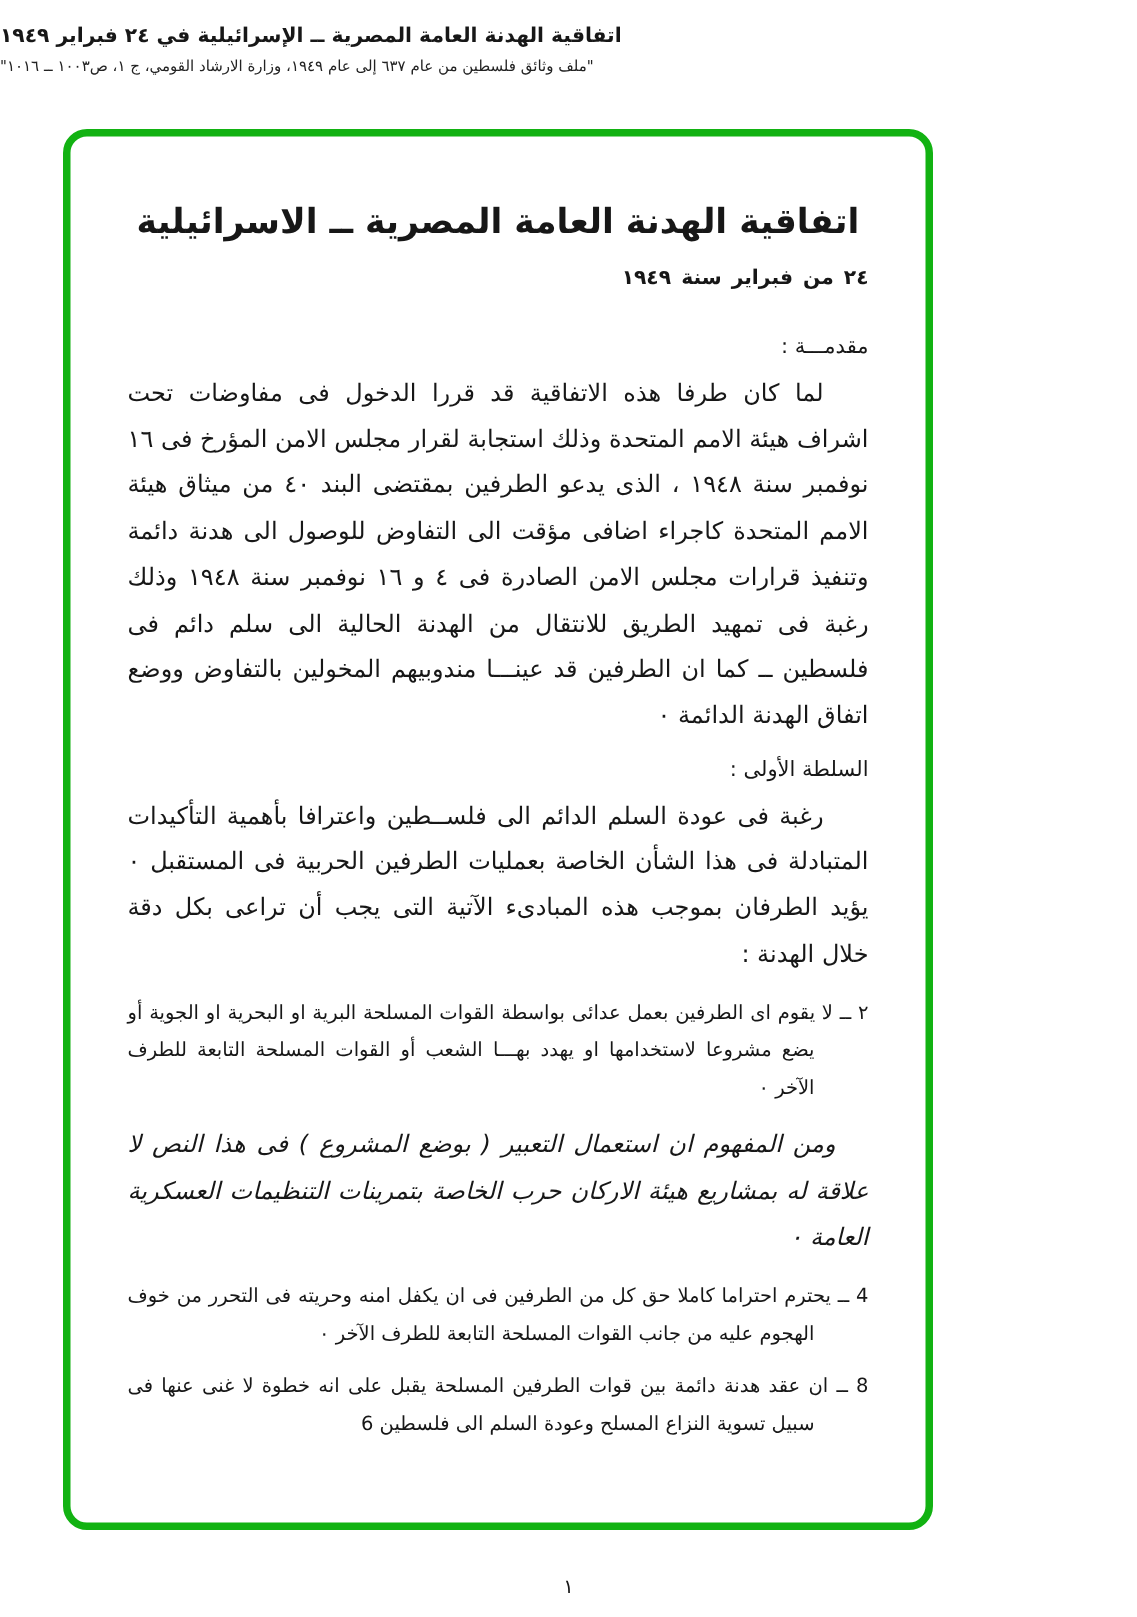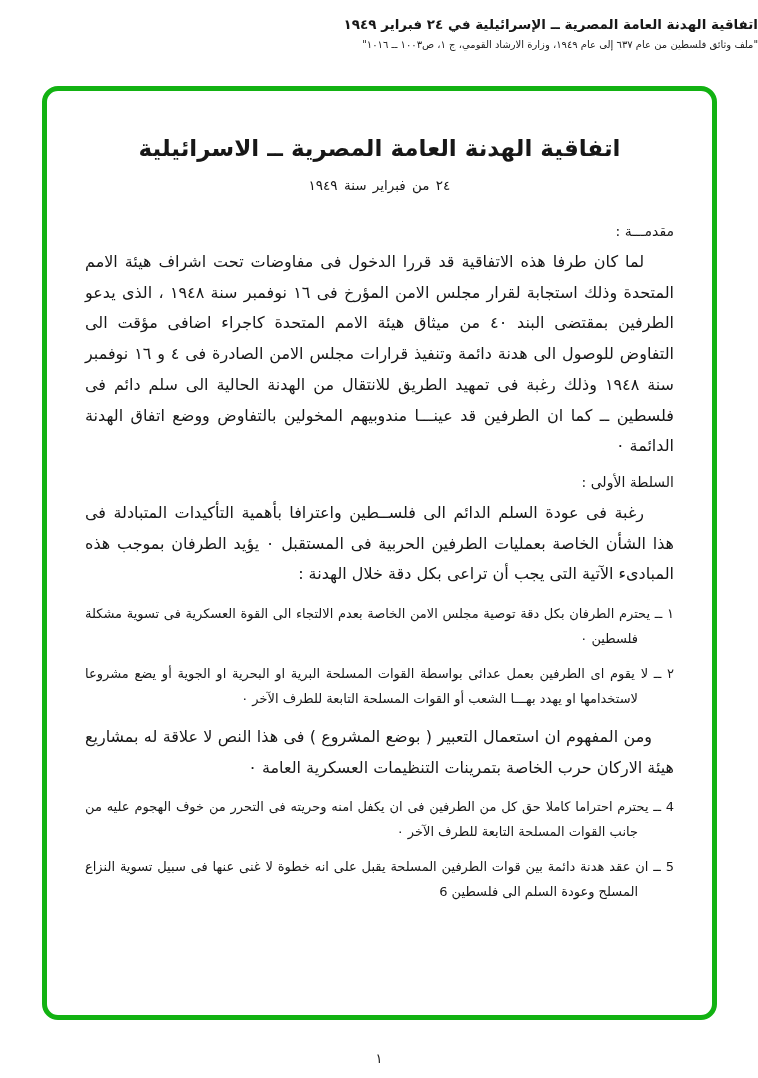--- a/index.html
+++ b/index.html
@@ -8,37 +8,37 @@
     width: 758px;
     height: 1078px;
     background: #ffffff;
     font-family: "DejaVu Sans", sans-serif;
     color: #171717;
     position: relative;
     overflow: hidden;
   }
   .header {
     direction: rtl;
-    text-align: right;
+    text-align: left;
     padding-top: 16px;
   }
   .header-title {
     font-size: 13.5px;
     font-weight: bold;
     margin-bottom: 7px;
   }
   .header-cite {
     font-size: 10px;
     color: #222222;
   }
   .frame {
     position: absolute;
     left: 42px;
     top: 86px;
-    width: 675px;
+    width: 580px;
     height: 934px;
     border: 5px solid var(--border-green, #12b212);
     border-radius: 16px;
     padding: 38px 38px 0 38px;
     direction: rtl;
     overflow: hidden;
     background: #ffffff;
   }
   .title {
     text-align: center;
@@ -48,40 +48,41 @@
     letter-spacing: 0.5px;
   }
   .subtitle {
     text-align: center;
     font-size: 14.5px;
     font-weight: bold;
     margin: 0 0 10px 0;
     word-spacing: 3px;
   }
   .date-line {
-    text-align: center;
+    text-align: right;
     font-size: 13.5px;
-    font-weight: normal;
+    font-weight: bold;
     margin: 0 0 30px 0;
     word-spacing: 2px;
   }
   .sec-head {
     font-size: 14px;
     font-weight: normal;
     margin: 12px 0 8px 0;
   }
   p.body {
     font-size: 16px;
     line-height: 1.92;
     text-align: justify;
     margin: 0 0 12px 0;
     text-indent: 30px;
   }
   p.note {
     text-indent: 22px;
+    font-style: italic;
   }
   p.item {
     font-size: 13px;
     line-height: 1.92;
     text-align: justify;
     margin: 0 0 10px 0;
     padding-right: 36px;
     text-indent: -36px;
   }
   .pagenum {
@@ -110,28 +111,27 @@
     <div class="date-line">٢٤ من فبراير سنة ١٩٤٩</div>
 
     <div class="sec-head">مقدمـــة :</div>
     <p class="body">لما كان طرفا هذه الاتفاقية قد قررا الدخول فى مفاوضات تحت اشراف هيئة الامم المتحدة وذلك استجابة لقرار مجلس الامن المؤرخ فى ١٦ نوفمبر سنة ١٩٤٨ ، الذى يدعو الطرفين بمقتضى البند ٤٠ من ميثاق هيئة الامم المتحدة كاجراء اضافى مؤقت الى التفاوض للوصول الى هدنة دائمة وتنفيذ قرارات مجلس الامن الصادرة فى ٤ و ١٦ نوفمبر سنة ١٩٤٨ وذلك رغبة فى تمهيد الطريق للانتقال من الهدنة الحالية الى سلم دائم فى فلسطين ــ كما ان الطرفين قد عينـــا مندوبيهم المخولين بالتفاوض ووضع اتفاق الهدنة الدائمة ٠</p>
 
     <div class="sec-head">السلطة الأولى :</div>
     <p class="body">رغبة فى عودة السلم الدائم الى فلســطين واعترافا بأهمية التأكيدات المتبادلة فى هذا الشأن الخاصة بعمليات الطرفين الحربية فى المستقبل ٠ يؤيد الطرفان بموجب هذه المبادىء الآتية التى يجب أن تراعى بكل دقة خلال الهدنة :</p>
 
     <div class="items">
 
-      <p class="item"><span>١ ــ</span>&nbsp;<span>يحترم الطرفان بكل دقة توصية مجلس الامن الخاصة بعدم الالتجاء الى القوة العسكرية فى تسوية مشكلة فلسطين ٠</span></p>
 
       <p class="item"><span>٢ ــ</span>&nbsp;<span>لا يقوم اى الطرفين بعمل عدائى بواسطة القوات المسلحة البرية او البحرية او الجوية أو يضع مشروعا لاستخدامها او يهدد بهـــا الشعب أو القوات المسلحة التابعة للطرف الآخر ٠</span></p>
 
       <p class="body note">ومن المفهوم ان استعمال التعبير ( بوضع المشروع ) فى هذا النص لا علاقة له بمشاريع هيئة الاركان حرب الخاصة بتمرينات التنظيمات العسكرية العامة ٠</p>
 
       <p class="item"><span>4 ــ</span>&nbsp;<span>يحترم احتراما كاملا حق كل من الطرفين فى ان يكفل امنه وحريته فى التحرر من خوف الهجوم عليه من جانب القوات المسلحة التابعة للطرف الآخر ٠</span></p>
 
-      <p class="item"><span>5 ــ</span>&nbsp;<span>ان عقد هدنة دائمة بين قوات الطرفين المسلحة يقبل على انه خطوة لا غنى عنها فى سبيل تسوية النزاع المسلح وعودة السلم الى فلسطين 6</span></p>
+      <p class="item"><span>8 ــ</span>&nbsp;<span>ان عقد هدنة دائمة بين قوات الطرفين المسلحة يقبل على انه خطوة لا غنى عنها فى سبيل تسوية النزاع المسلح وعودة السلم الى فلسطين 6</span></p>
 
     </div>
   </div>
 
   <div class="pagenum">١</div>
 
 </div>
 
 </body></html>

